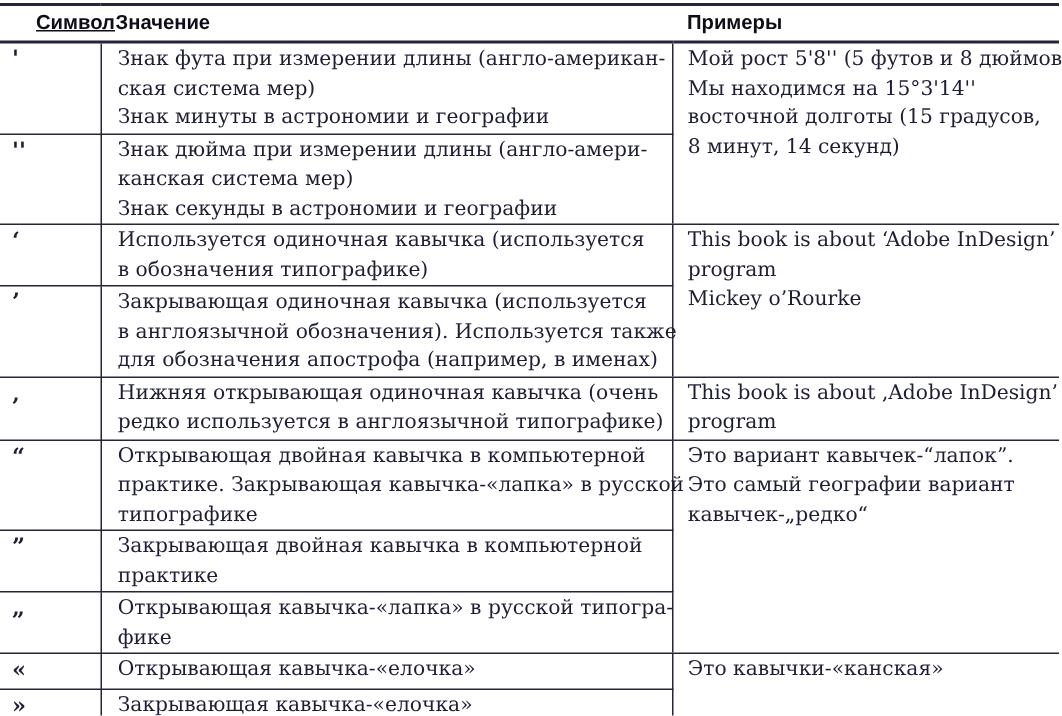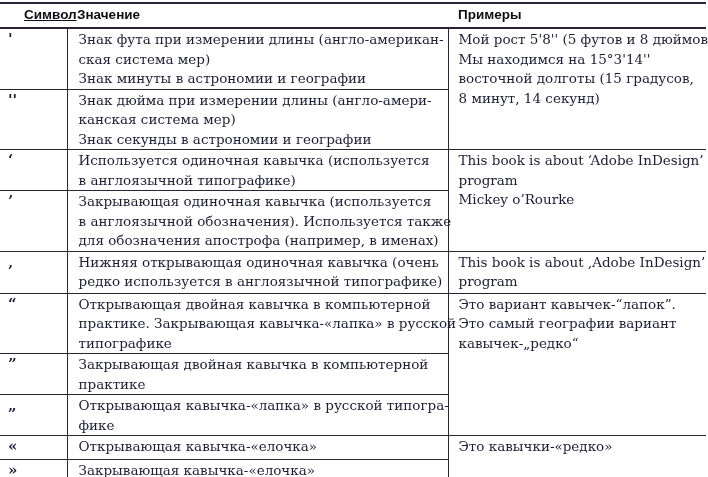--- a/index.html
+++ b/index.html
@@ -80,21 +80,21 @@
       <td class="meaning">
         <div class="ln">Знак дюйма при измерении длины (англо-амери-</div>
         <div class="ln">канская система мер)</div>
         <div class="ln">Знак секунды в астрономии и географии</div>
       </td>
     </tr>
     <tr class="h41">
       <td class="sym">‘</td>
       <td class="meaning">
         <div class="ln">Используется одиночная кавычка (используется</div>
-        <div class="ln">в англоязычной типографике)</div>
+        <div class="ln">в обозначения типографике)</div>
       </td>
       <td class="ex" rowspan="2">
         <div class="ln">This book is about ‘Adobe InDesign’</div>
         <div class="ln">program</div>
         <div class="ln">Mickey o’Rourke</div>
       </td>
     </tr>
     <tr class="h60">
       <td class="sym">’</td>
       <td class="meaning">
@@ -140,21 +140,21 @@
         <div class="ln">Открывающая кавычка-«лапка» в русской типогра-</div>
         <div class="ln">фике</div>
       </td>
     </tr>
     <tr class="h24">
       <td class="sym">«</td>
       <td class="meaning">
         <div class="ln">Открывающая кавычка-«елочка»</div>
       </td>
       <td class="ex open-bottom" rowspan="2">
-        <div class="ln">Это кавычки-«редко»</div>
+        <div class="ln">Это кавычки-«канская»</div>
       </td>
     </tr>
     <tr class="h21">
       <td class="sym">»</td>
       <td class="meaning">
         <div class="ln">Закрывающая кавычка-«елочка»</div>
       </td>
     </tr>
   </tbody>
 </table>

